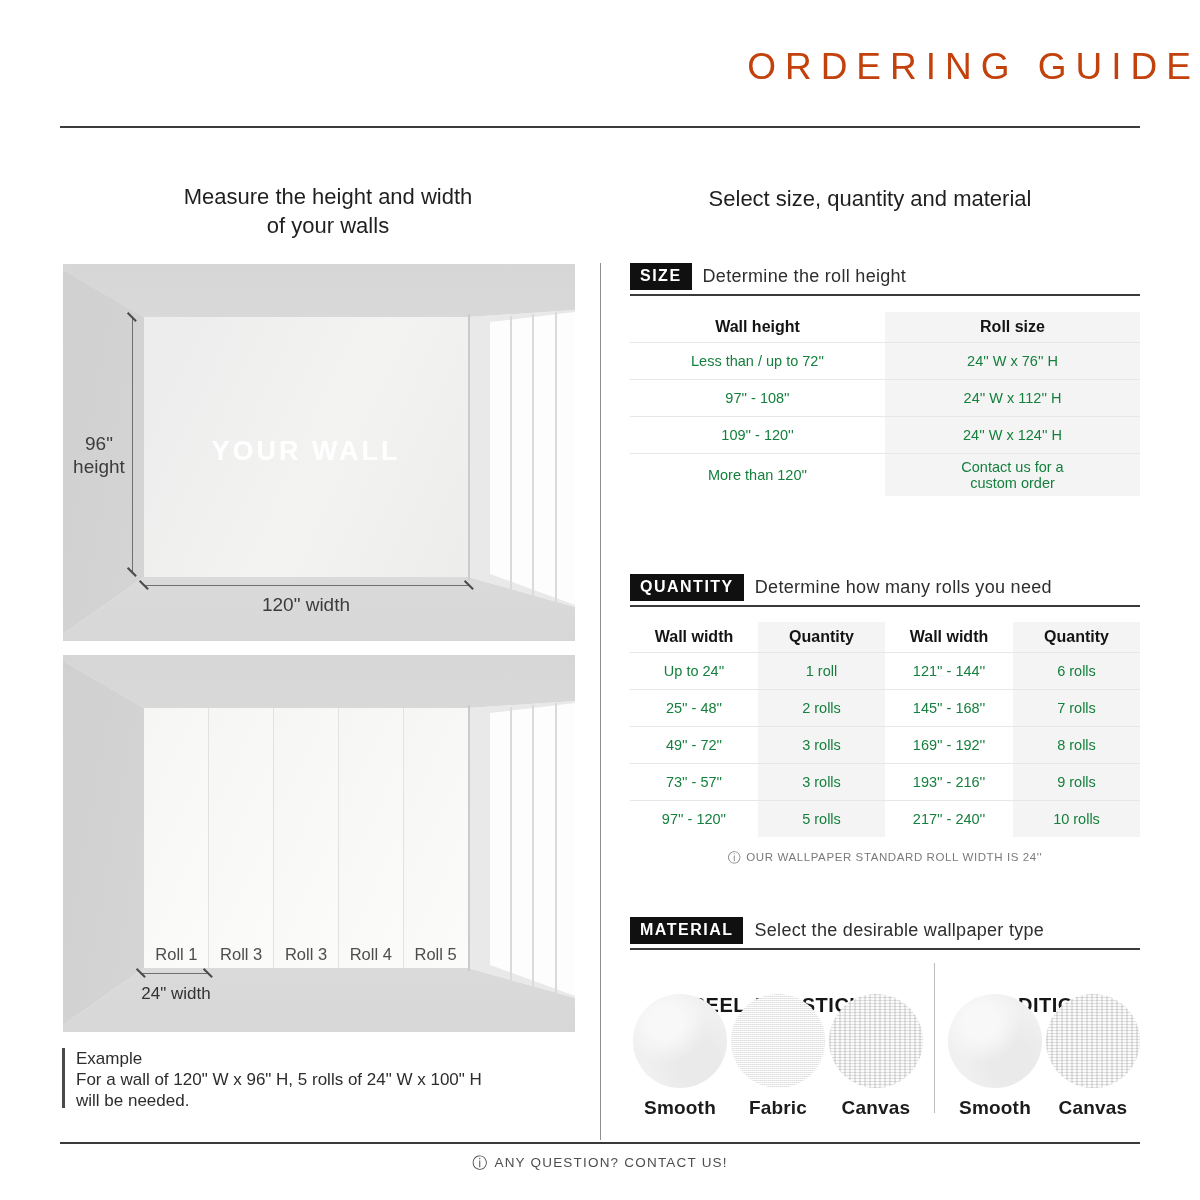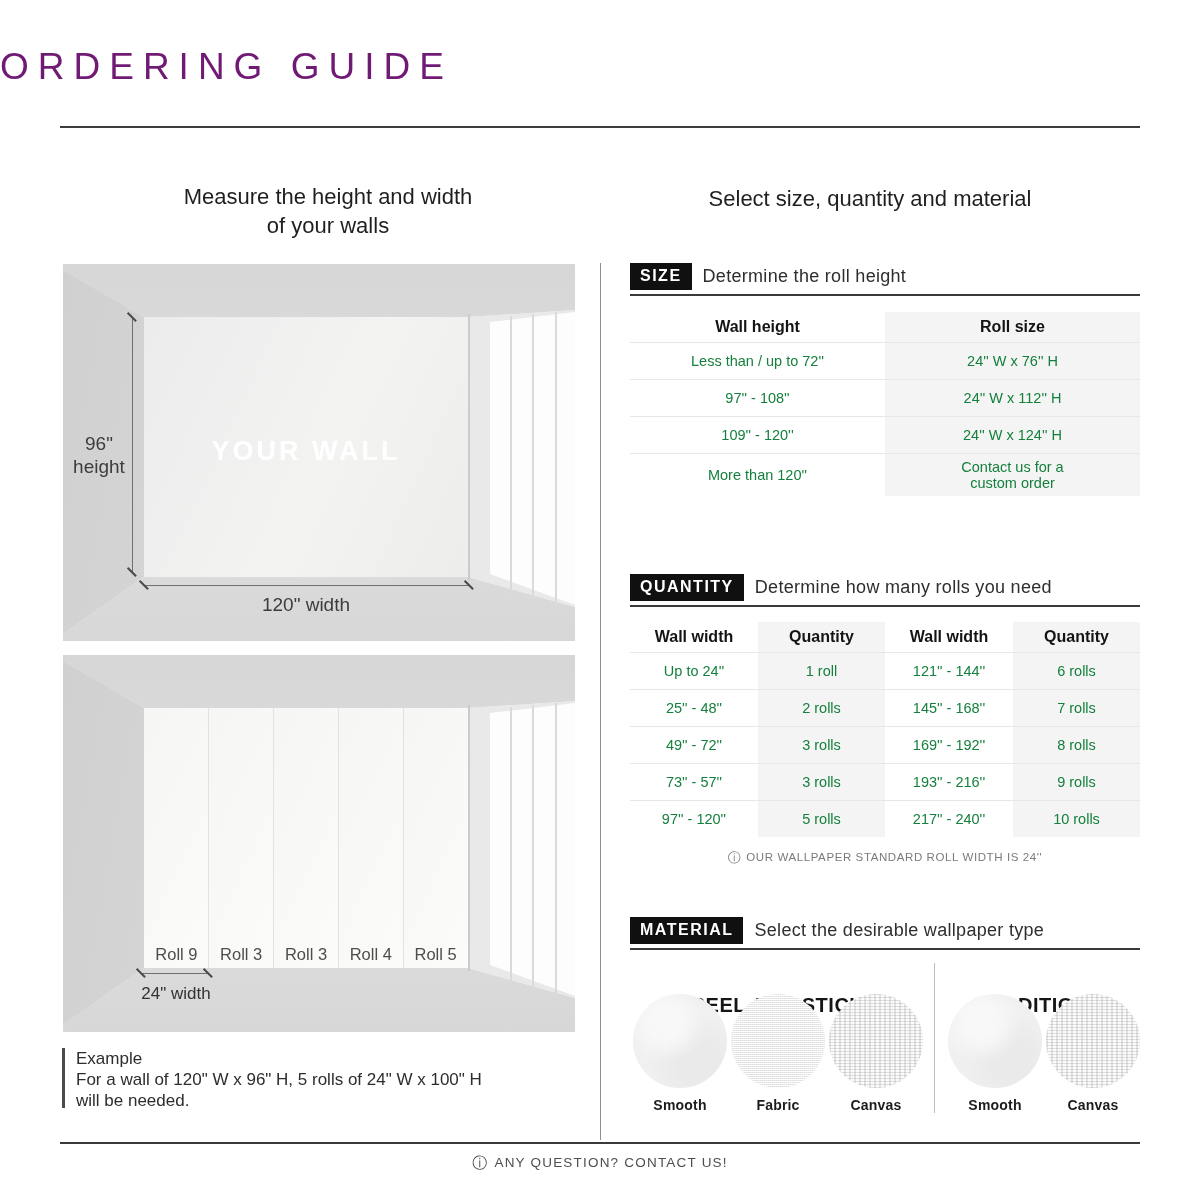--- a/index.html
+++ b/index.html
@@ -1,20 +1,20 @@
 <!DOCTYPE html>
 <html><head>
 <meta charset="utf-8">
 <style>
   html,body{margin:0;padding:0;background:#fff;}
   body{width:1200px;height:1200px;position:relative;font-family:"Liberation Sans","DejaVu Sans",sans-serif;color:#1d1d1d;overflow:hidden;}
   .abs{position:absolute;}
 
   
-  .title{left:0;top:46px;width:1200px;text-align:left;font-size:37px;letter-spacing:9px;color:#701a75;font-weight:400;}
+  .title{left:0;top:46px;width:1200px;text-align:right;font-size:37px;letter-spacing:9px;color:#c2410c;font-weight:400;}
   .title-rule{left:60px;top:126px;width:1080px;height:2px;background:#3c3c3c;}
   .col-divider{left:600px;top:263px;width:1px;height:877px;background:#8f8f8f;}
   .footer-rule{left:60px;top:1142px;width:1080px;height:2px;background:#3a3a3a;}
   .footer{left:0;top:1153px;width:1200px;text-align:center;font-size:13.5px;letter-spacing:1.2px;color:#4e4e4e;}
   .footer .ico{font-size:15px;margin-right:6px;position:relative;top:1px;}
 
   
   .left-heading{left:60px;top:182px;width:536px;text-align:center;font-size:22px;line-height:29px;color:#1f1f1f;}
   .right-heading{left:600px;top:186px;width:540px;text-align:center;font-size:22px;color:#1f1f1f;}
 
@@ -37,21 +37,21 @@
   #size-rows .drow:last-child{height:42px;}
   .note{left:630px;top:848px;width:510px;text-align:center;font-size:11.5px;letter-spacing:.6px;color:#7a7a7a;}
   .note .ico{font-size:13px;margin-right:5px;position:relative;top:1px;}
 
   
   .mat-group-label{top:994px;font-weight:700;font-size:20px;letter-spacing:.5px;color:#161616;text-align:center;}
   .mat-divider{left:934px;top:963px;width:1px;height:150px;background:#bdbdbd;}
   .swatch-row{top:994px;display:flex;}
   .swatch{width:98px;display:flex;flex-direction:column;align-items:center;}
   .circle{width:94px;height:94px;border-radius:50%;}
-  .swatch .lbl{margin-top:9px;font-size:14px;font-weight:700;color:#1c1c1c;letter-spacing:.2px;}
+  .swatch .lbl{margin-top:9px;font-size:19px;font-weight:700;color:#1c1c1c;letter-spacing:.2px;}
   .tex-smooth{background-color:#f0f0f0;background-image:radial-gradient(circle at 35% 30%,#f8f8f8 0 18%,rgba(0,0,0,0) 45%),radial-gradient(circle at 68% 72%,#eaeaea 0 22%,rgba(0,0,0,0) 52%);}
   .tex-fabric{background-color:#f1f1f1;background-image:repeating-linear-gradient(0deg,rgba(255,255,255,.95) 0 1px,rgba(205,205,205,.38) 1px 2px),repeating-linear-gradient(90deg,rgba(255,255,255,.75) 0 1px,rgba(210,210,210,.32) 1px 2px);}
   .tex-canvas{background-color:#fbfbfb;background-image:repeating-linear-gradient(0deg,rgba(140,140,140,.25) 0 1px,rgba(0,0,0,0) 1px 3px),repeating-linear-gradient(90deg,rgba(140,140,140,.22) 0 2px,rgba(0,0,0,0) 2px 5px);}
 
   
   .room{width:512px;height:377px;background:#efefef;overflow:hidden;}
   .room .layer{position:absolute;left:0;top:0;width:512px;height:377px;}
   .ceiling{clip-path:polygon(0px 0px,512px 0px,512px 46px,405px 53px,81px 53px,0px 6px);background:linear-gradient(180deg,#d6d6d6 0%,#e9e9e9 100%);}
   .lwall{clip-path:polygon(0px 6px,81px 53px,81px 313px,0px 370px);background:linear-gradient(100deg,#d0d0d0,#e3e3e3);}
   .floor{clip-path:polygon(0px 370px,81px 313px,405px 313px,512px 343px,512px 377px,0px 377px);background:linear-gradient(180deg,#ebebeb 0%,#d7d7d7 100%);}
@@ -132,21 +132,21 @@
   <div class="panels">
     <div class="panel"></div>
     <div class="panel"></div>
     <div class="panel"></div>
     <div class="panel"></div>
     <div class="panel"></div>
   </div>
 
   <div class="roll-row">
 
-  <span>Roll 9</span>
+  <span>Roll 1</span>
       <span>Roll 3</span>
       <span>Roll 3</span>
       <span>Roll 4</span>
       <span>Roll 5</span>
     </div>
 
   <div class="mline" style="left:78px;top:318px;width:67px;height:1px;"></div>
   <div class="tick" style="left:72px;top:317px;"></div>
   <div class="tick" style="left:139px;top:317px;"></div>
   <div class="room-label" style="left:48px;top:327px;width:130px;font-size:17px;color:#333;">24" width</div>

